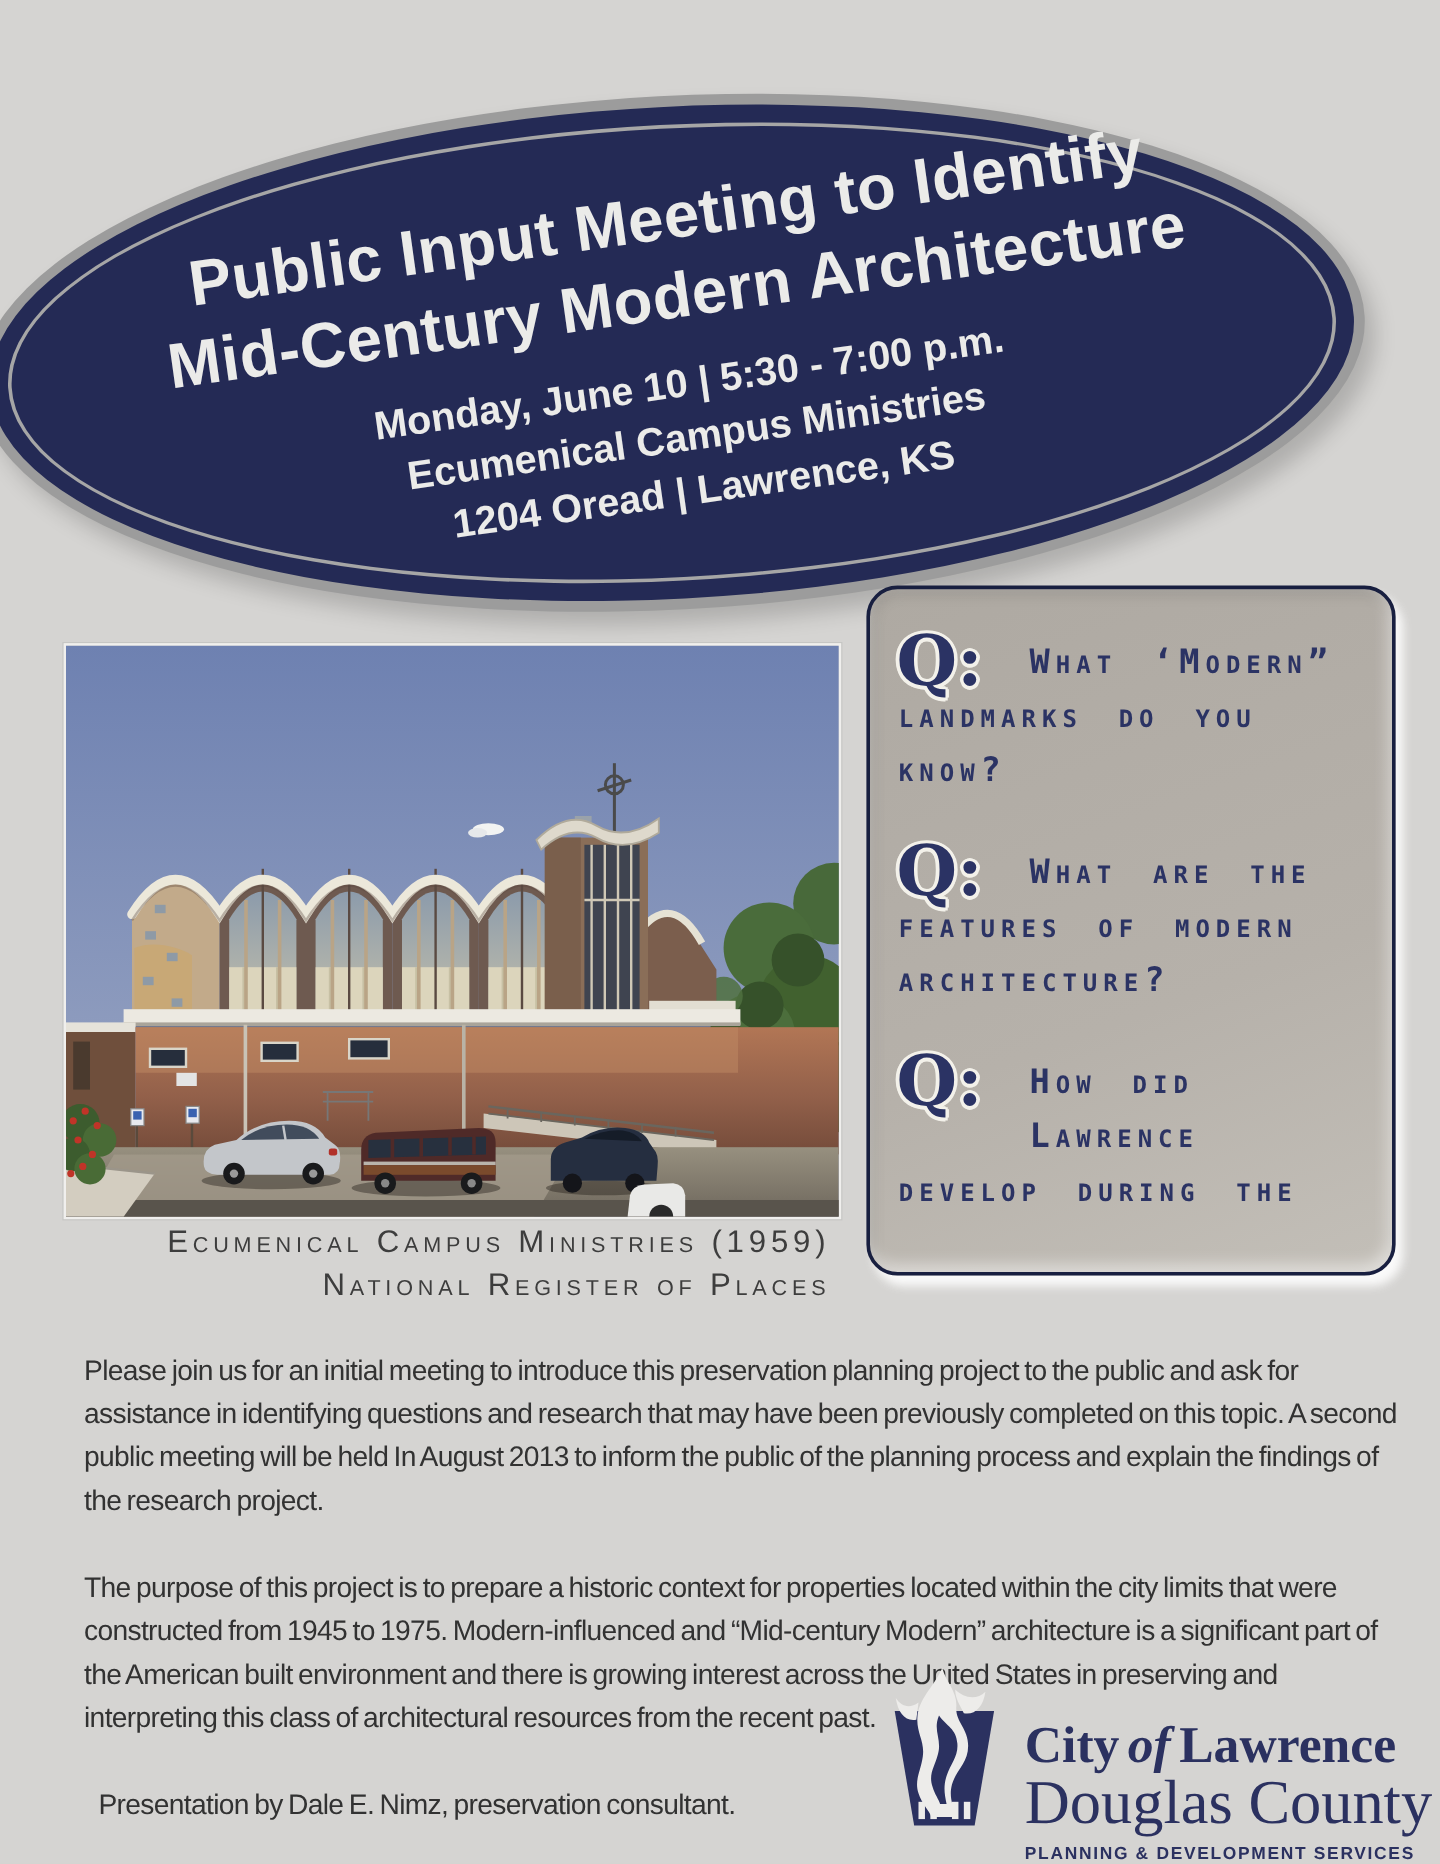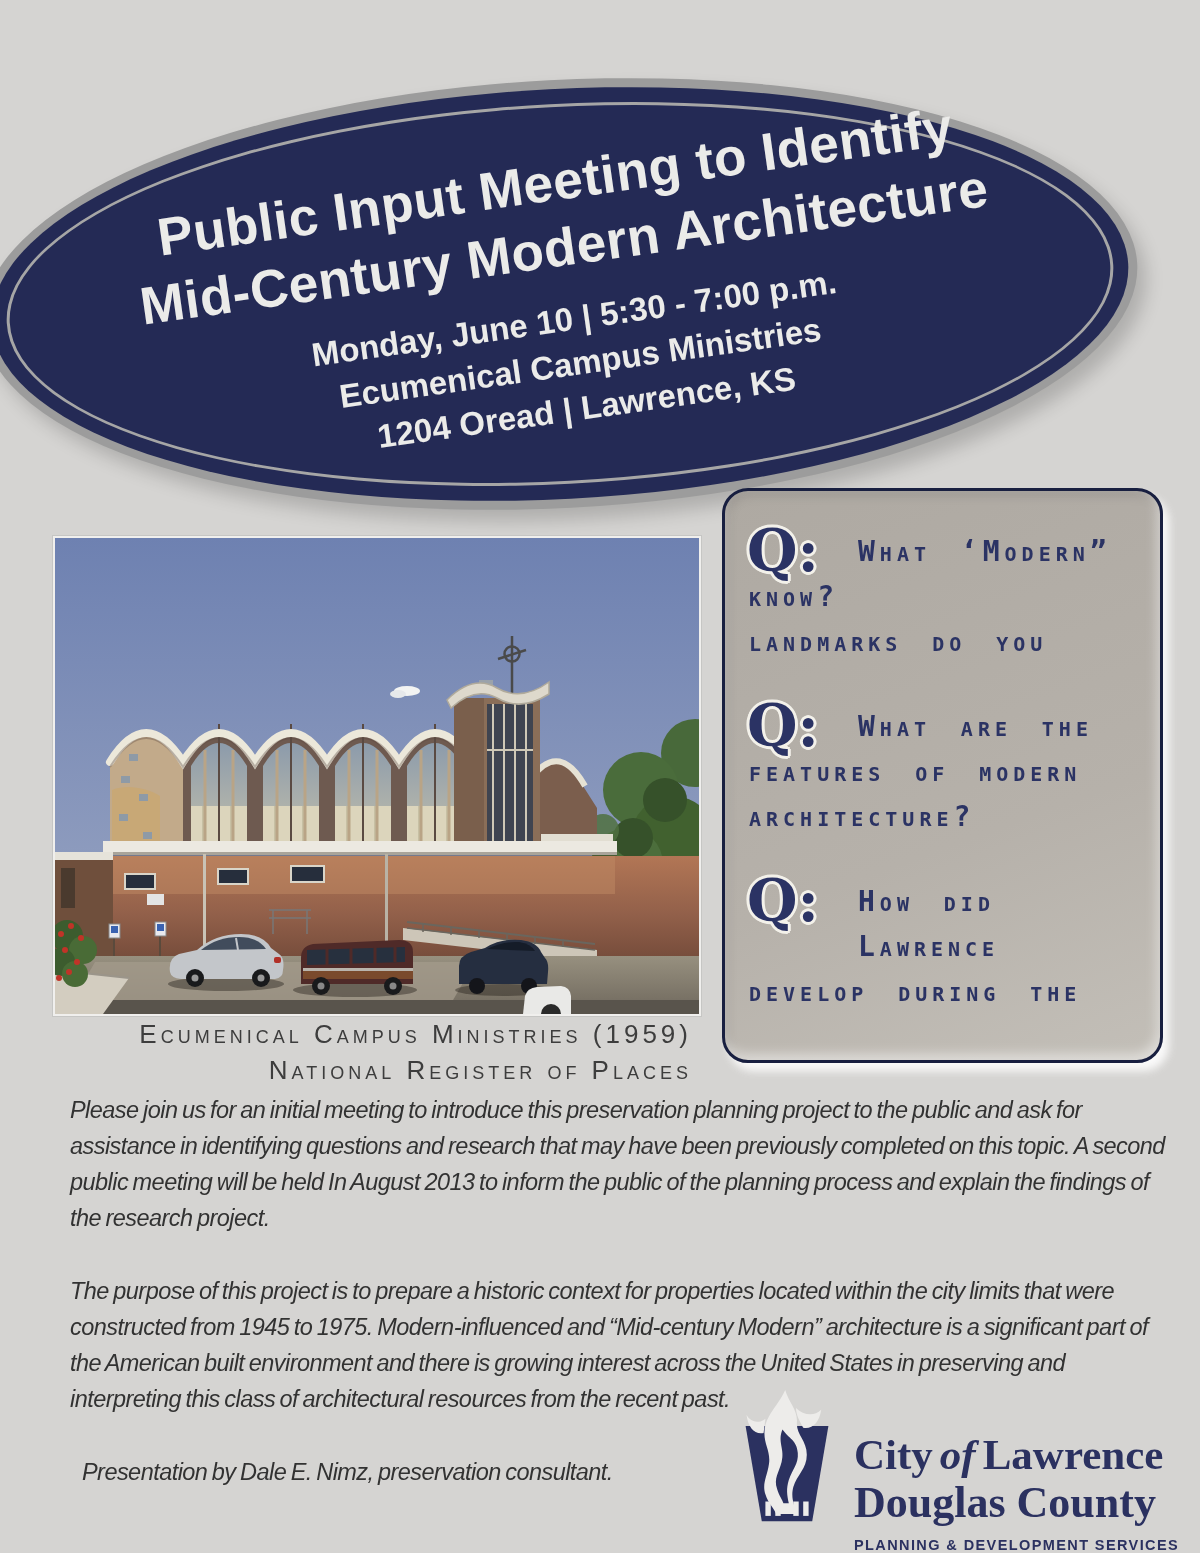--- a/index.html
+++ b/index.html
@@ -34,32 +34,32 @@
   .qitem { position:relative; margin-bottom:40px; }
   .qmark { position:absolute; left:-2px; top:-12px; font-family:"DejaVu Serif", serif; font-weight:bold;
            font-size:58px; color:#2b3364;
            text-shadow:-3px 0 0 #f3f1ea, 3px 0 0 #f3f1ea, 0 -3px 0 #f3f1ea, 0 3px 0 #f3f1ea,
                        -2px -2px 0 #f3f1ea, 2px -2px 0 #f3f1ea, -2px 2px 0 #f3f1ea, 2px 2px 0 #f3f1ea; }
   .qlines { font-family:"DejaVu Sans Mono", monospace; font-variant:small-caps; font-weight:bold;
             font-size:28px; line-height:45px; letter-spacing:5px; word-spacing:8px; color:#2b3364; }
   .qlines .indent { padding-left:109px; }
 
   
-  .bodycol { position:absolute; left:70px; top:1092px; width:1102px; color:#323232;
-             font-size:23.5px; line-height:36px; letter-spacing:-0.55px; word-spacing:-1.5px;font-style:italic; }
+  .bodycol { position:absolute; left:70px; top:1124px; width:1102px; color:#323232;
+             font-size:23.5px; line-height:36px; letter-spacing:-0.55px; word-spacing:-1.5px; }
   .bodycol p { margin:0 0 37px 0; }
   .bodycol p.pres { margin:12px; }
 
   
   .logo { position:absolute; left:742px; top:1384px; width:430px; height:150px; }
   .logo-icon { position:absolute; left:0; top:4px; }
   .logo-text { position:absolute; left:112px; top:0; width:330px; color:#2b3160;margin-top:47px; }
   .logo-l1 { font-family:"Liberation Serif", serif; font-weight:bold; font-size:43px; line-height:47px; white-space:nowrap; }
   .logo-l1 .of { font-style:italic; margin:0 7px; }
-  .logo-l2 { font-family:"Liberation Serif", serif; font-weight:bold; font-size:44px; line-height:50px; white-space:nowrap; }
+  .logo-l2 { font-family:"Liberation Serif", serif; font-weight:normal; font-size:52px; line-height:50px; white-space:nowrap; }
   .logo-l3 { font-weight:bold; font-size:14.5px; letter-spacing:1.4px; margin-top:9px; white-space:nowrap; }
 </style>
 </head>
 <body>
 
 <div class="page">
 
   <div class="ellipse-rot">
     <div class="ell outer"></div>
     <div class="ell navy"></div>
@@ -326,22 +326,22 @@
   <div class="caption">
     <div>Ecumenical Campus Ministries (1959)</div>
     <div>National Register of Places</div>
   </div>
 
   <div class="qbox">
     <div class="qitem">
       <span class="qmark">Q:</span>
       <div class="qlines">
         <div class="indent">What ‘Modern”</div>
+        <div>landmarks do you</div>
         <div>know?</div>
-        <div>landmarks do you</div>
       </div>
     </div>
     <div class="qitem">
       <span class="qmark">Q:</span>
       <div class="qlines">
         <div class="indent">What are the</div>
         <div>features of modern</div>
         <div>architecture?</div>
       </div>
     </div>

